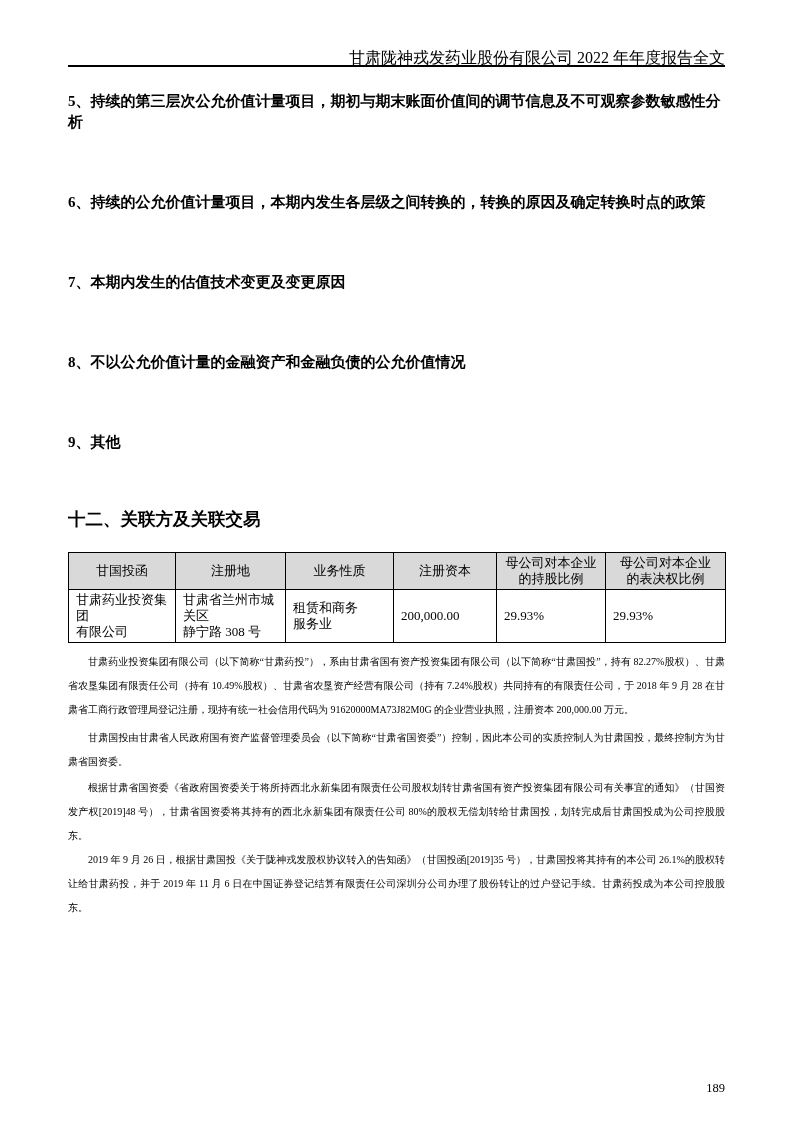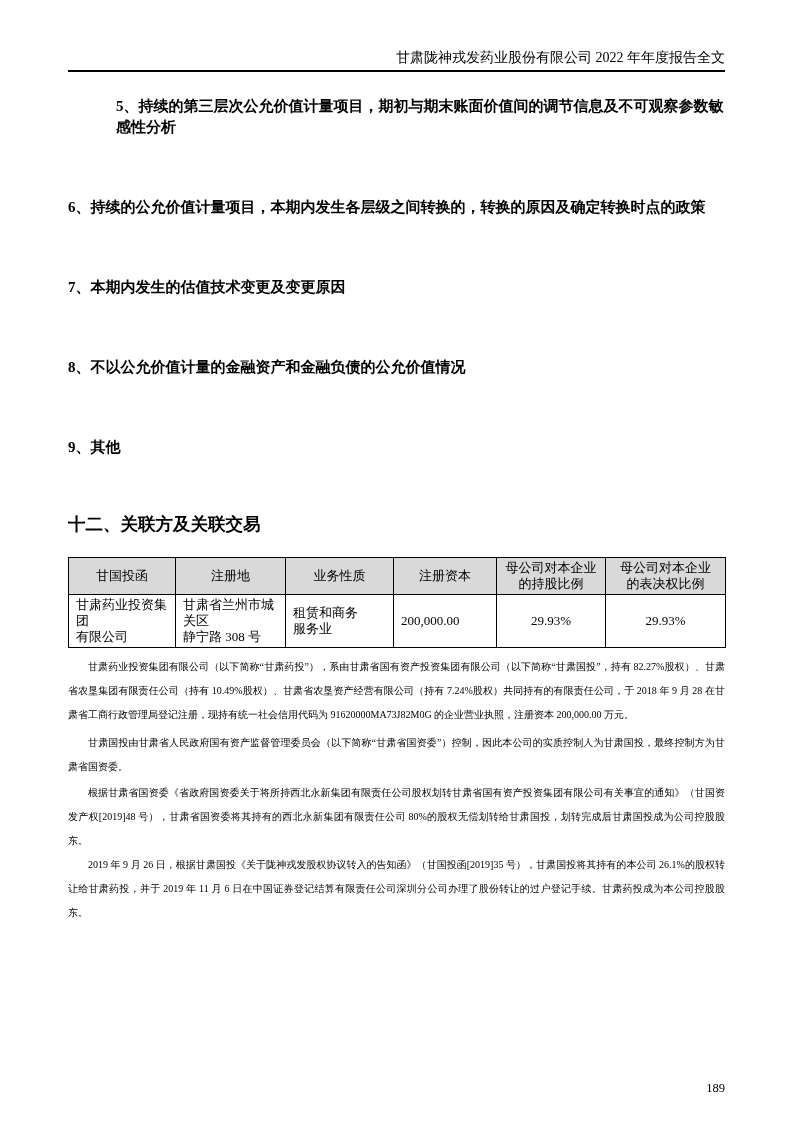--- a/index.html
+++ b/index.html
@@ -9,32 +9,31 @@
     height: 1122px;
     background: #ffffff;
     color: #000000;
     font-family: "Liberation Serif", "DejaVu Serif", serif;
     overflow: hidden;
   }
   .content { margin: 0 68px; padding-top: 50px; }
 
   .doc-header {
     text-align: right;
-    font-size: 14px;
+    font-size: 16px;
     line-height: 15px;
-    padding-bottom: 5px;
     border-bottom: 2px solid #000000;
   }
 
   .h-item {
     font-weight: bold;
     font-size: 15px;
     line-height: 21px;
   }
-  .mt-first { margin-top: 24px; margin-left: 48px; }
+  .mt-first { margin-top: 24px; }
   .mt-gap { margin-top: 59px; }
 
   .h-major {
     font-weight: bold;
     font-size: 17.5px;
     line-height: 24px;
     margin-top: 54px;
   }
   .h-sub { margin-top: 17px; }
 
@@ -58,21 +57,21 @@
     vertical-align: middle;
     padding: 2px 3px;
   }
   .parent-table thead tr { height: 34px; }
   .parent-table tbody tr { height: 51px; }
   .parent-table td {
     vertical-align: middle;
     padding: 2px 7px;
     text-align: left;
   }
-  .parent-table td.ar { text-align: center; }
+  .parent-table td.ar { text-align: left; }
 
   .note-line { font-size: 13.5px; line-height: 18px; margin-top: 9px; }
 
   .para {
     font-size: 10px;
     line-height: 24px;
     text-align: justify;
     text-indent: 2em;
     margin: 0;
   }

